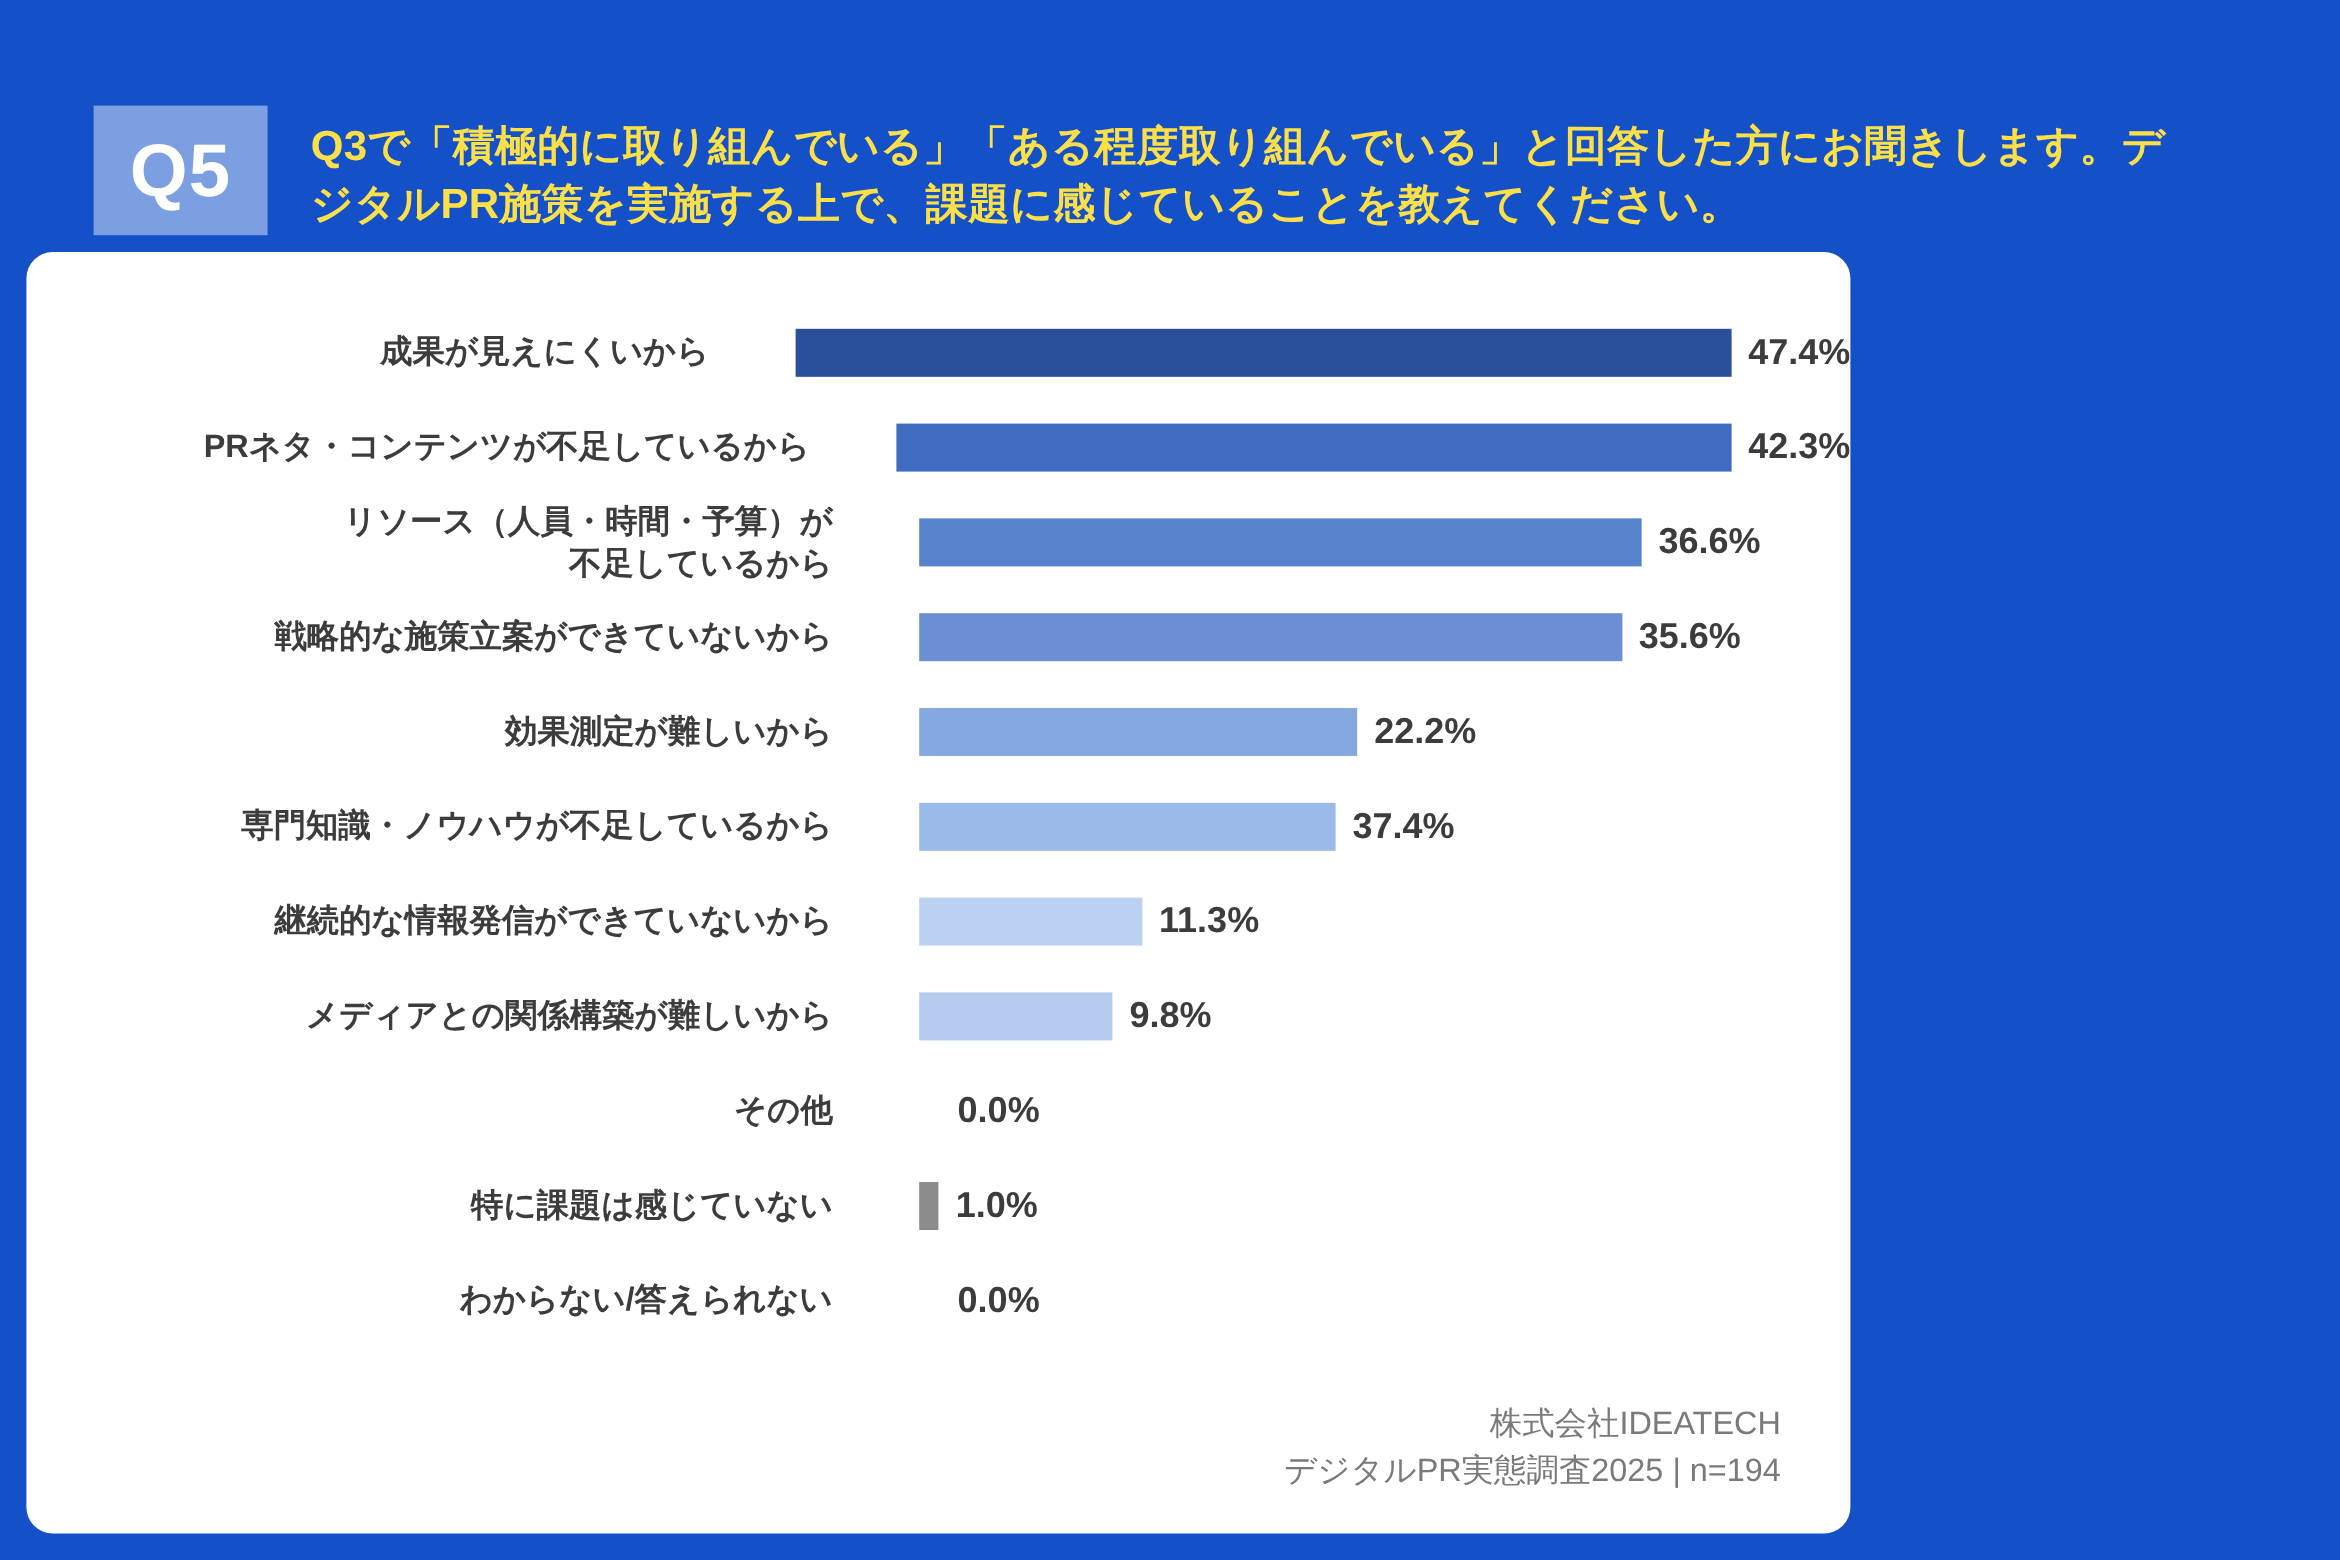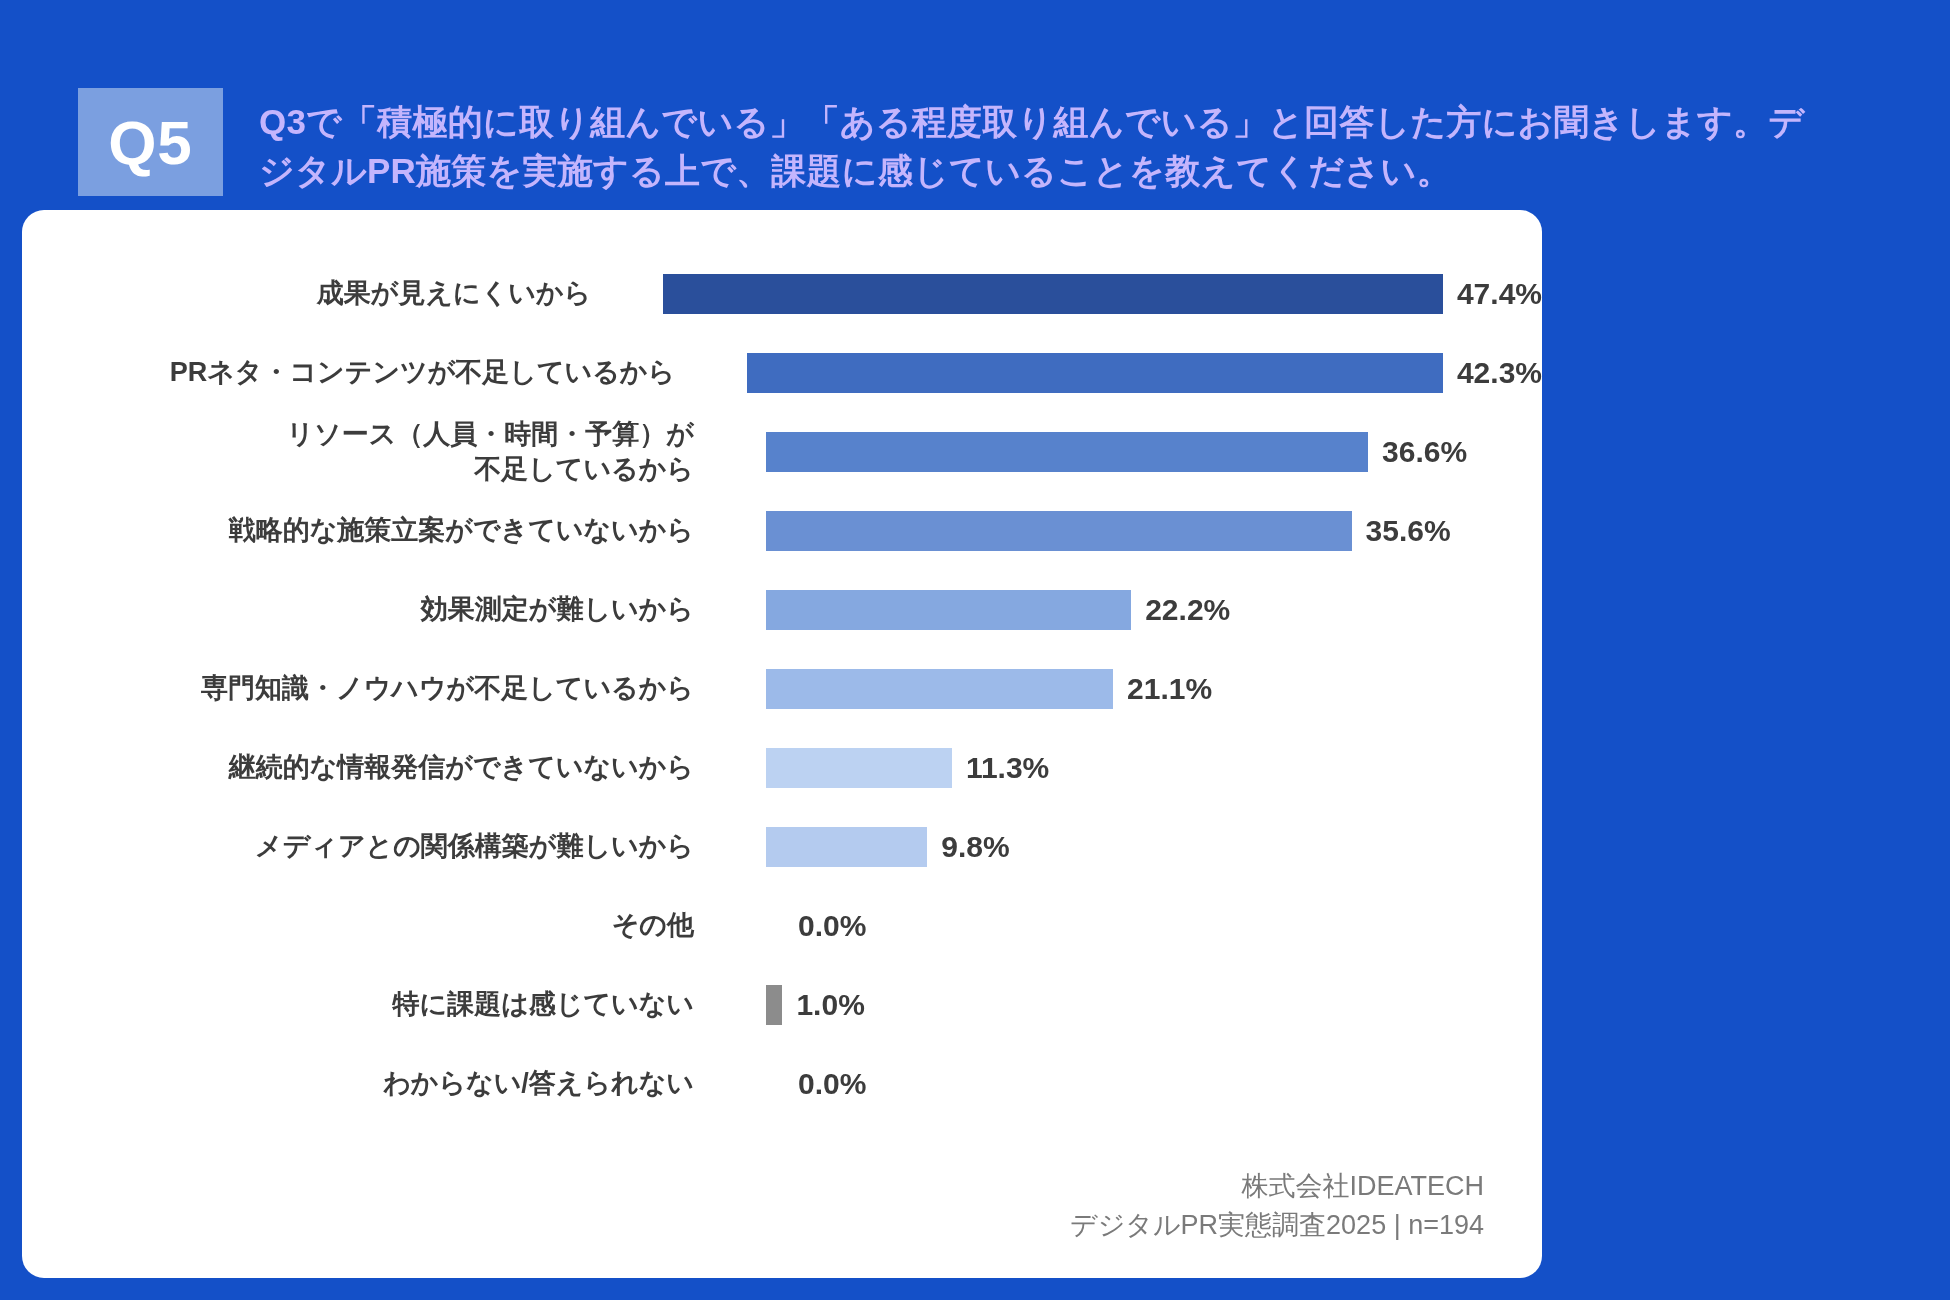--- a/index.html
+++ b/index.html
@@ -36,21 +36,21 @@
     color: #ffffff;
     font-size: 62px;
     font-weight: bold;
     display: flex;
     align-items: center;
     justify-content: center;
     letter-spacing: 1px;
     margin-top: 2px;
   }
   .q-text {
-    color: #c4b5fd;
+    color: #fde047;
     font-size: 35px;
     font-weight: bold;
     line-height: 1.42;
     margin-left: 36px;
     max-width: 1560px;
     letter-spacing: 0.2px;
   }
   
   .card {
     position: absolute;
@@ -162,21 +162,21 @@
           <div class="row-label">効果測定が難しいから</div>
           <div class="bar-wrap">
             <div class="bar" style="width: 365.19px; background: rgb(133, 168, 224);"></div>
             <div class="bar-value">22.2%</div>
           </div>
         </div>
         <div class="row">
           <div class="row-label">専門知識・ノウハウが不足しているから</div>
           <div class="bar-wrap">
             <div class="bar" style="width: 347.095px; background: rgb(156, 186, 233);"></div>
-            <div class="bar-value">21.1%</div>
+            <div class="bar-value">37.4%</div>
           </div>
         </div>
         <div class="row">
           <div class="row-label">継続的な情報発信ができていないから</div>
           <div class="bar-wrap">
             <div class="bar" style="width: 185.885px; background: rgb(188, 210, 242);"></div>
             <div class="bar-value">11.3%</div>
           </div>
         </div>
         <div class="row">

